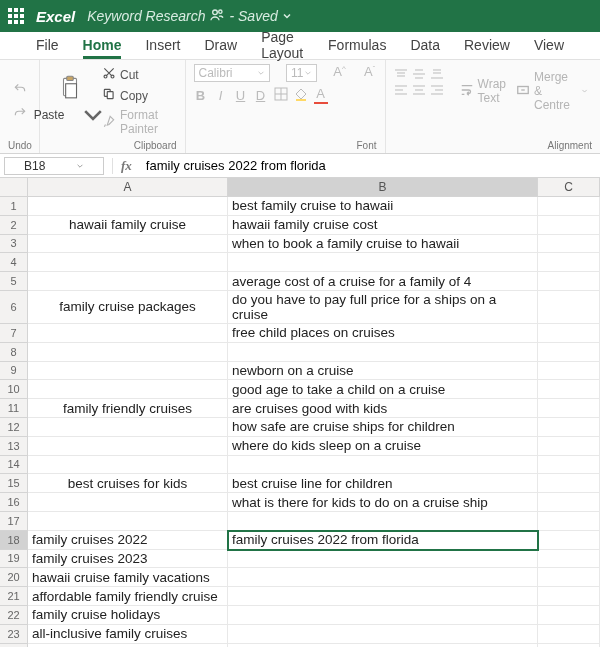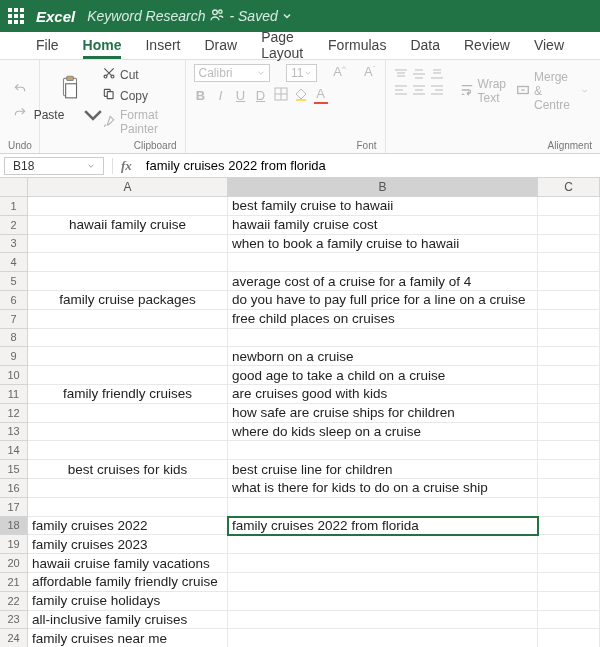--- a/index.html
+++ b/index.html
@@ -30,21 +30,21 @@
   .ribbon-big { display: flex; flex-direction: column; align-items: center; justify-content: center; width: 44px; cursor: pointer; }
   .ribbon-big svg { width: 26px; height: 28px; }
   .ribbon-big-label { font-size: 12px; color: #444; display:flex; align-items:center; gap:16px; }
   .font-box { border: 1px solid #ccc; background:#fff; font-size:12px; color:#bbb; padding:1px 4px; display:flex; align-items:center; justify-content:space-between; }
   .font-row { display:flex; gap:16px; margin-bottom:4px; }
   .style-row { display:flex; gap:6px; align-items:center; }
   .style-btn { color:#bbb; font-size:13px; cursor:default; min-width:14px; text-align:center; }
   
   
   .fxbar { display:flex; align-items:center; height:24px; border-bottom:1px solid #d4d4d4; }
-  .namebox { width:100px; border:1px solid #ccc; margin:2px 0 2px 4px; padding:1px 8px; font-size:12px; display:flex; align-items:center; justify-content:space-between; background:#fff; }
+  .namebox { width:100px; border:1px solid #ccc; margin:2px 0 2px 4px; padding:1px 19px; font-size:12px; display:flex; align-items:center; justify-content:space-between; background:#fff; }
   .fx-label { font-style: italic; font-family: "Times New Roman", serif; color:#777; padding:0 8px; font-size:13px; border-left:1px solid #e0e0e0; margin-left:8px;font-weight:bold; }
   .formula-input { flex:1; padding:1px 6px; font-size:13px; border:none; outline:none; }
   
   
   .grid { display:grid; grid-template-columns: 28px 200px 310px 62px; }
   .hdr { background:#f3f2f1; border-right:1px solid #d4d4d4; border-bottom:1px solid #d4d4d4; text-align:center; font-size:12px; color:#555; padding:2px 0; cursor:pointer; user-select:none; }
   .hdr.sel { background:#d2d2d2; }
   .rowhdr { background:#f3f2f1; border-right:1px solid #d4d4d4; border-bottom:1px solid #d4d4d4; text-align:center; font-size:11px; color:#666; cursor:pointer; user-select:none; display:flex; align-items:center; justify-content:center; }
   .rowhdr.sel { background:#d2d2d2; }
   .cell { border-right:1px solid #e8e8e8; border-bottom:1px solid #e8e8e8; padding:1px 4px; font-size:13.5px; color:#222; min-height:18.8px; display:flex; align-items:center; }
@@ -280,21 +280,21 @@
     <div class="rowhdr">4</div>
     <div class="cell"></div>
     <div class="cell"></div>
     <div class="cell"></div>
     <div class="rowhdr">5</div>
     <div class="cell center"></div>
     <div class="cell">average cost of a cruise for a family of 4</div>
     <div class="cell"></div>
     <div class="rowhdr">6</div>
     <div class="cell center">family cruise packages</div>
-    <div class="cell">do you have to pay full price for a line on a cruise</div>
+    <div class="cell">do you have to pay full price for a ships on a cruise</div>
     <div class="cell"></div>
     <div class="rowhdr">7</div>
     <div class="cell center"></div>
     <div class="cell">free child places on cruises</div>
     <div class="cell"></div>
     <div class="rowhdr">8</div>
     <div class="cell"></div>
     <div class="cell"></div>
     <div class="cell"></div>
     <div class="rowhdr">9</div>

